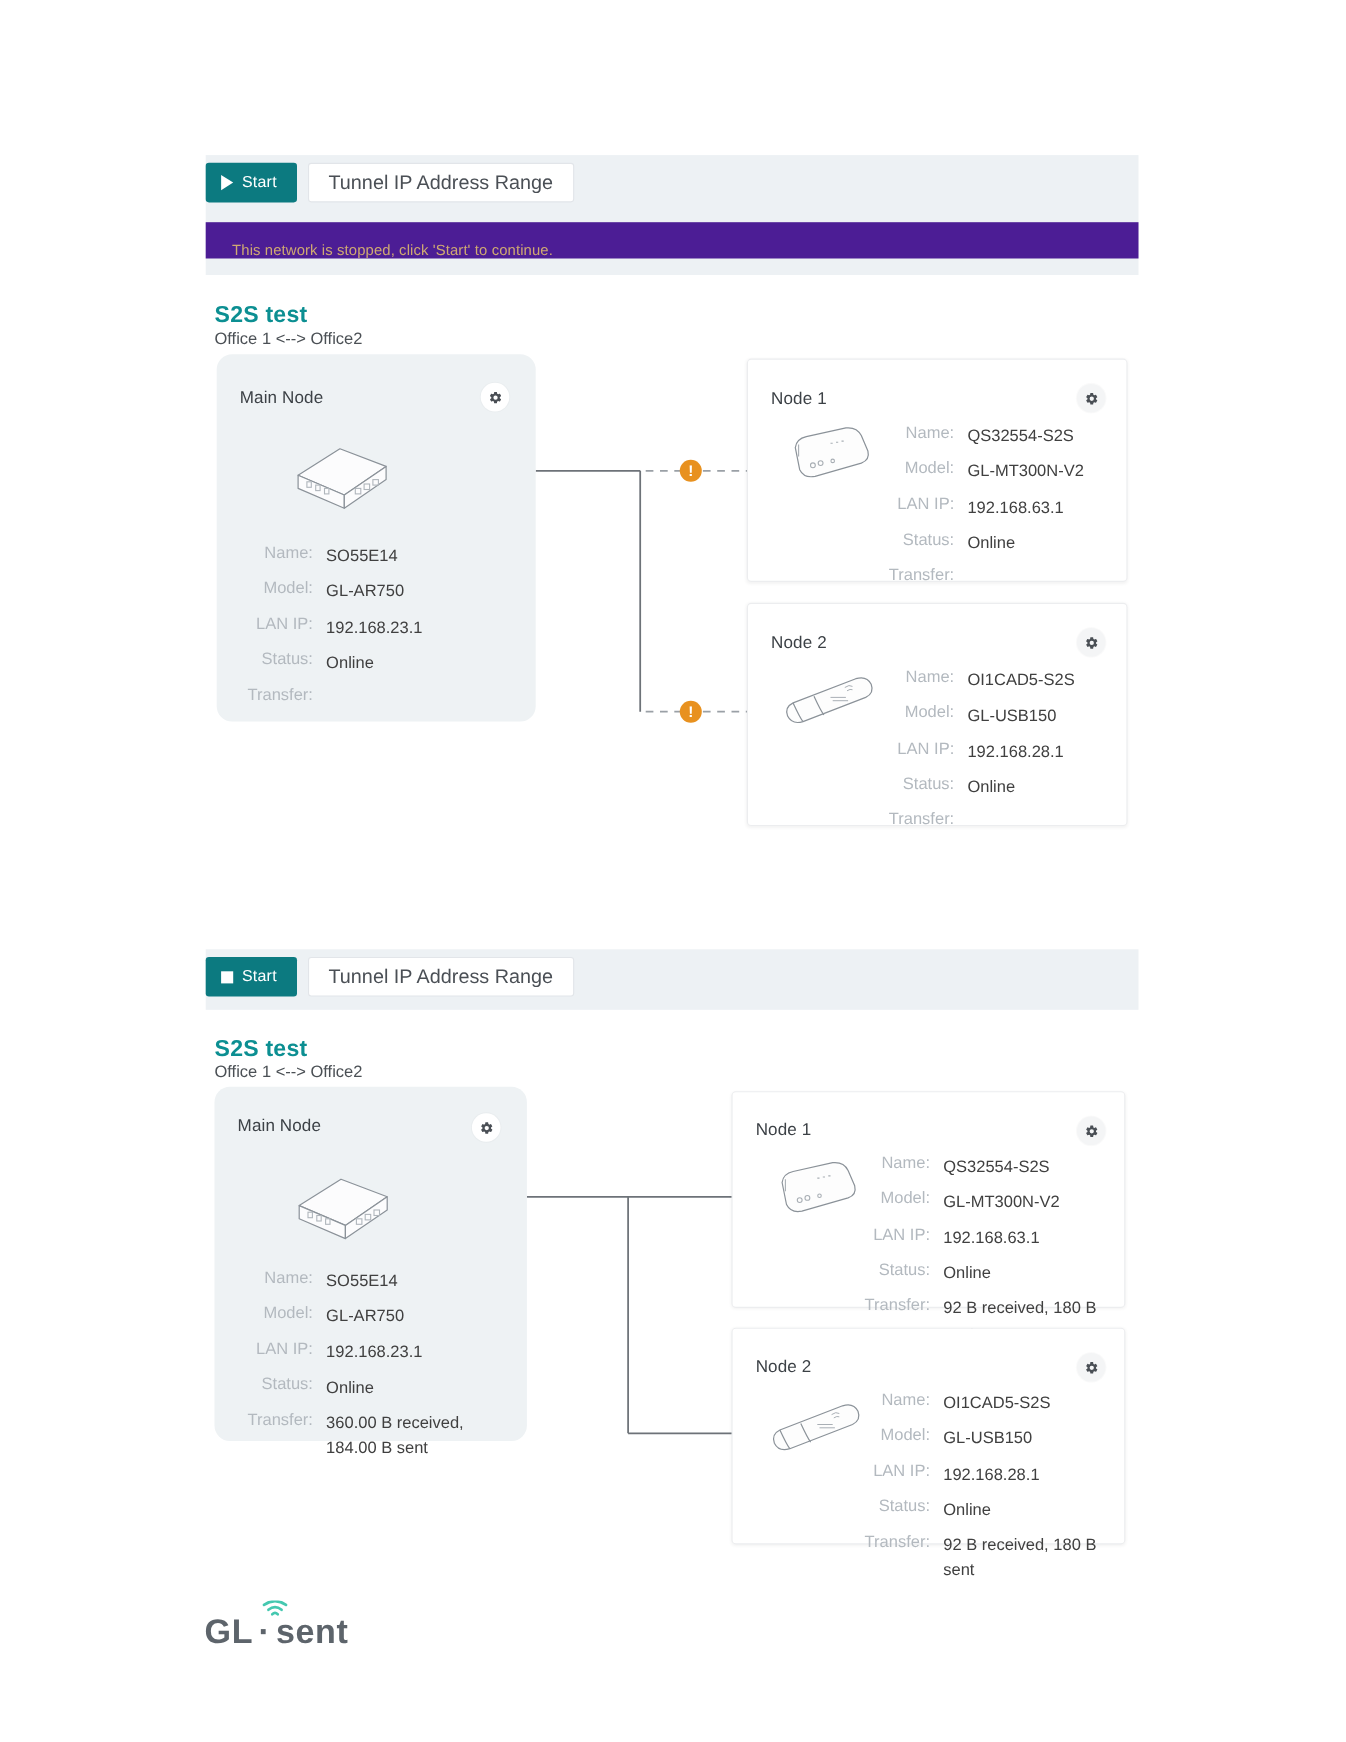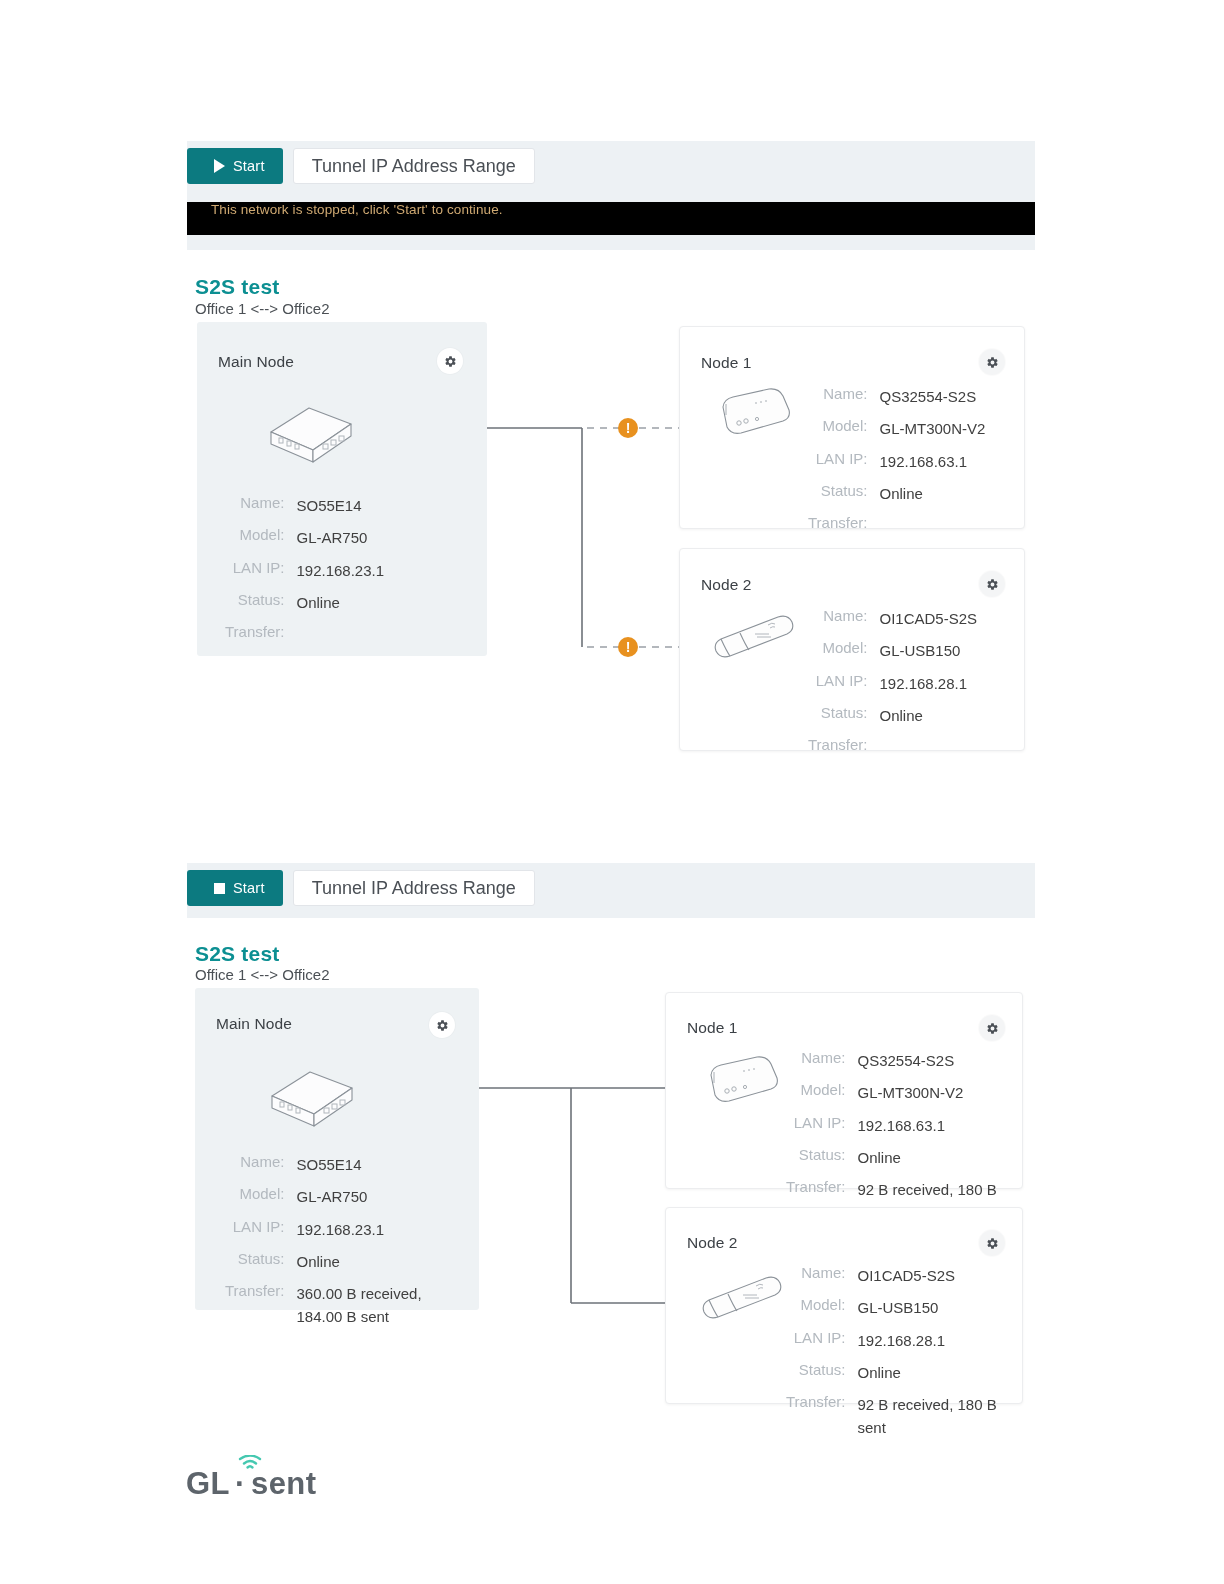--- a/index.html
+++ b/index.html
@@ -25,21 +25,21 @@
     display: flex;
     align-items: center;
     gap: 10px;
   }
   .btn-primary {
     background: #0c7a80;
     color: #ffffff;
     border: none;
     border-radius: 3px;
     height: 36px;
-    padding: 0 18px 0 27px;
+    padding: 0 18px 0 14px;
     font-size: 14.5px;
     font-family: "Liberation Sans", sans-serif;
     display: inline-flex;
     align-items: center;
     gap: 8px;
     cursor: pointer;
     letter-spacing: .2px;
   }
   .btn-secondary {
     background: #ffffff;
@@ -61,23 +61,23 @@
     border-bottom: 7px solid transparent;
     display: inline-block;
   }
   .stop-icon {
     width: 11px; height: 11px;
     background: #ffffff;
     display: inline-block;
   }
   .alert-bar {
     position: absolute;
-    background: #000000;
+    background: #4c1d95;
     display: flex;
-    align-items: flex-start;
+    align-items: flex-end;
     padding-left: 24px;
     box-sizing: border-box;
   }
   .alert-bar span {
     font-size: 13.5px;
     color: #cfa972;
     letter-spacing: .1px;
   }
 
   
@@ -95,21 +95,21 @@
   }
 
   
   .card {
     position: absolute;
     box-sizing: border-box;
     background: #ffffff;
   }
   .card.main {
     background: #eef2f4;
-    border-radius: 3px;
+    border-radius: 14px;
   }
   .card.peer {
     background: #ffffff;
     border: 1px solid #ecedef;
     border-radius: 4px;
     box-shadow: 0 1px 3px rgba(0,0,0,.05);
   }
   .card-title {
     position: absolute;
     font-size: 15.5px;

